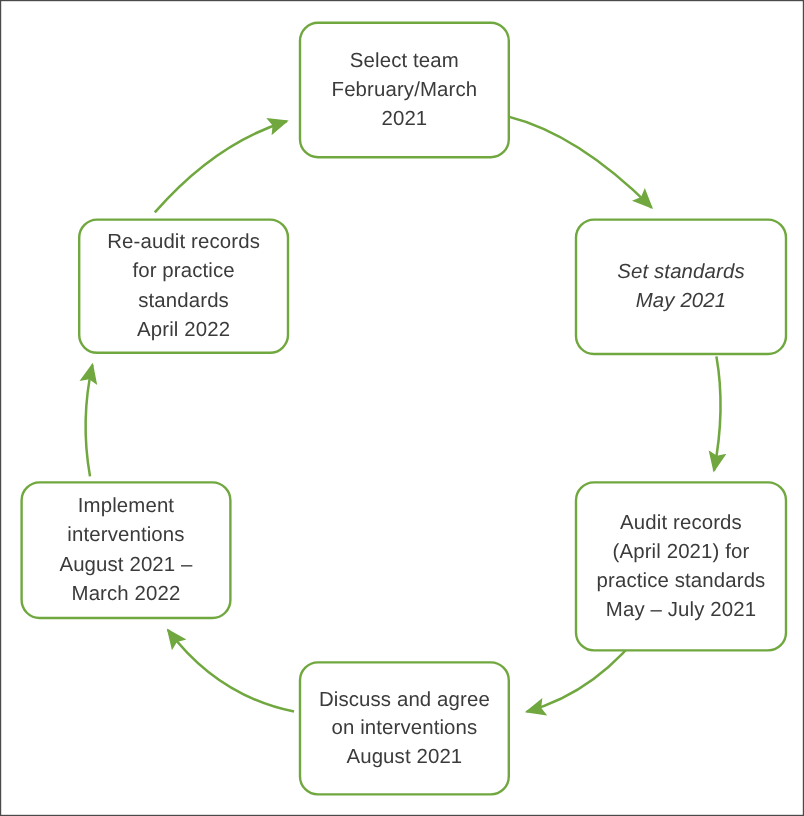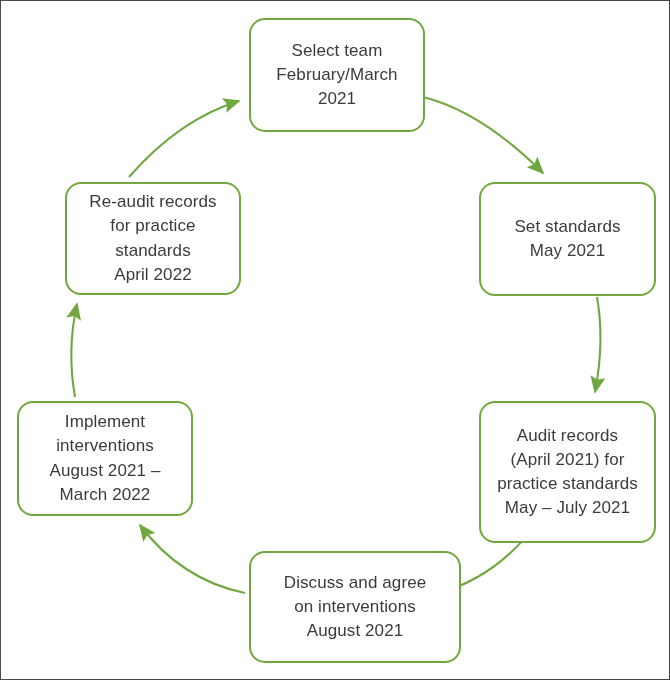--- a/index.html
+++ b/index.html
@@ -40,23 +40,23 @@
   .node .node-label {
     color: #3b3b3b;
     font-size: 17px;
     line-height: 1.42;
     letter-spacing: 0.1px;
     white-space: pre-line;
     padding: 0 7px;
   }
   
   #node-select-team        { left: 248px; top: 17px;  width: 176px; height: 114px; }
-  #node-set-standards      { left: 478px; top: 181px; width: 177px; height: 114px; }
+  #node-set-standards      { left: 478px; top: 181px; width: 177px; height: 114px; font-style: italic; }
   #node-audit-records      { left: 478px; top: 400px; width: 177px; height: 142px; }
-  #node-discuss-agree      { left: 248px; top: 550px; width: 212px; height: 112px; }
+  #node-discuss-agree      { left: 248px; top: 550px; width: 176px; height: 112px; }
   #node-implement          { left: 16px;  top: 400px; width: 176px; height: 115px; }
   #node-reaudit            { left: 16px;  top: 181px; width: 176px; height: 113px; margin-left: 48px; }
 </style>
 </head>
 <body>
 
 <div id="canvas">
 
   <svg id="arrows" viewBox="0 0 670 680" width="670" height="680" xmlns="http://www.w3.org/2000/svg">
     <defs>

